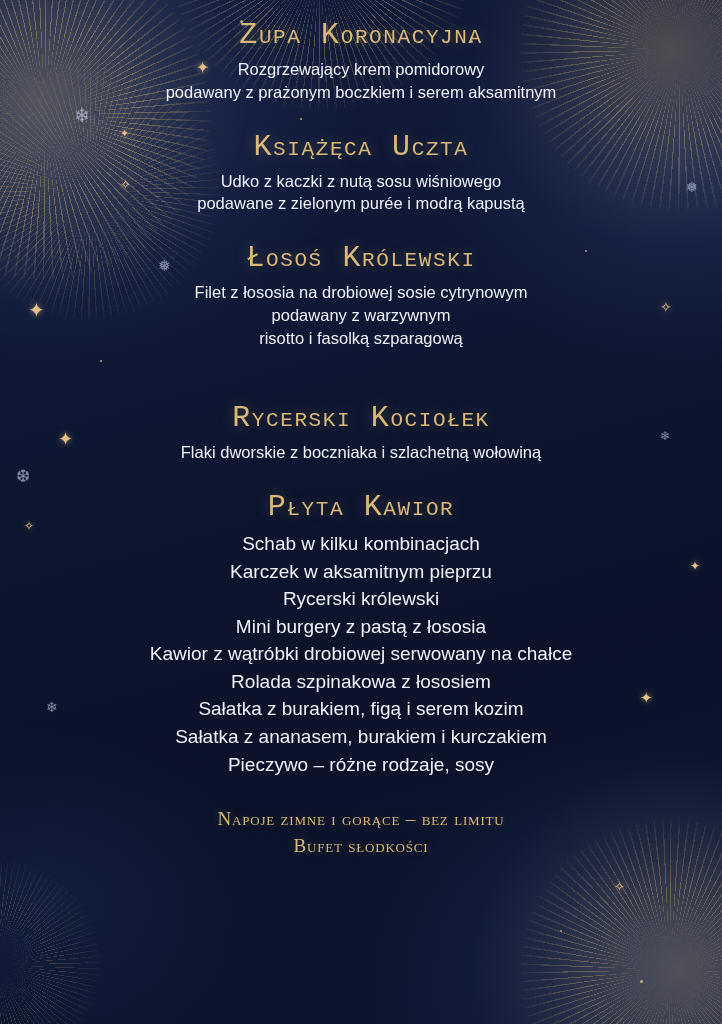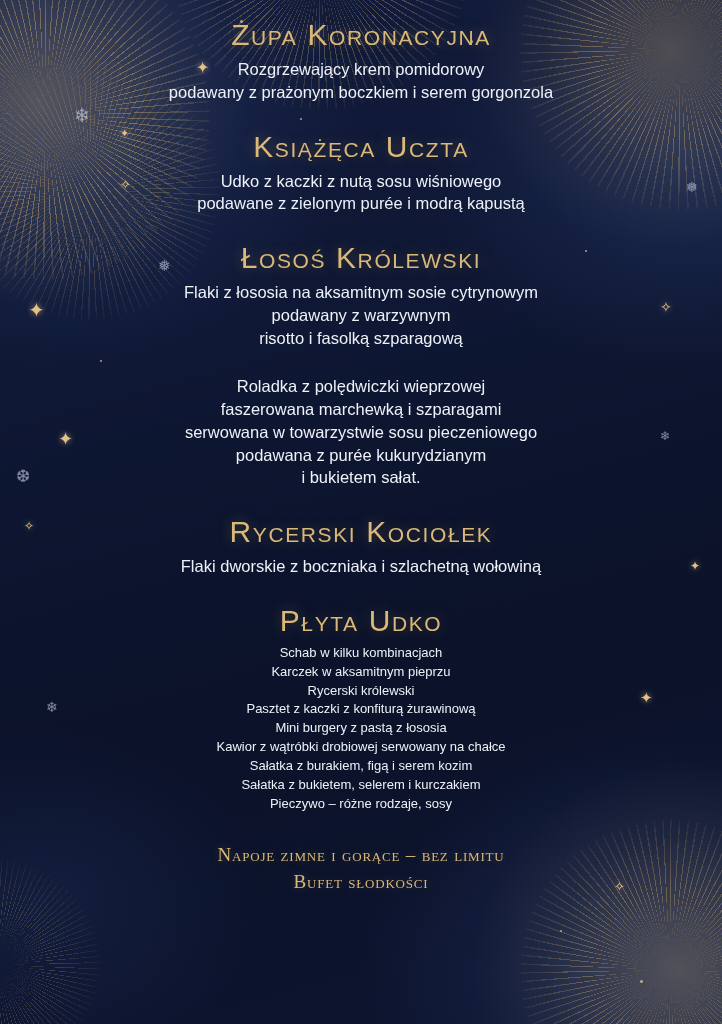--- a/index.html
+++ b/index.html
@@ -87,21 +87,21 @@
     height: 100%;
     box-sizing: border-box;
     padding: 18px 40px 10px 40px;
     text-align: center;
     color: #f2f4f9;
   }
 
   .course { margin: 0 0 6px 0; }
 
   .course-title {
-    font-family: Liberation Sans, sans-serif;
+    font-family: Liberation Mono, monospace;
     font-variant: small-caps;
     letter-spacing: 1.6px;
     color: #d9b878;
     font-size: 30px;
     font-weight: 400;
     margin: 0 0 6px 0;
     text-shadow: 0 0 14px rgba(196,154,82,0.35);
   }
 
   .course-desc {
@@ -109,21 +109,21 @@
     font-size: 16.5px;
     line-height: 1.38;
     color: #eef1f7;
     margin: 0;
     font-weight: 300;
   }
   .course-desc div { margin: 0; }
 
   .cold-list {
     font-family: "Liberation Sans", sans-serif;
-    font-size: 13px;
+    font-size: 19px;
     line-height: 1.45;
     color: #eef1f7;
     margin: 0;
     padding: 0;
     list-style: none;
   }
 
   .extras {
     font-family: "Liberation Serif", serif;
     font-variant: small-caps;
@@ -180,79 +180,72 @@
   <div class="dot" style="left:100px; top:360px; width:2px; height:2px;"></div>
   <div class="dot" style="left:640px; top:980px; width:3px; height:3px;"></div>
   <div class="dot" style="left:560px; top:930px; width:2px; height:2px;"></div>
 
   <div class="menu">
 
     <div class="course">
       <h2 class="course-title">Zupa Koronacyjna</h2>
       <div class="course-desc">
         <div>Rozgrzewający krem pomidorowy</div>
-        <div>podawany z prażonym boczkiem i serem gorgonzola</div>
+        <div>podawany z prażonym boczkiem i serem aksamitnym</div>
       </div>
     </div>
 
     <div class="sp-2"></div>
 
     <div class="course">
       <h2 class="course-title">Książęca Uczta</h2>
       <div class="course-desc">
         <div>Udko z kaczki z nutą sosu wiśniowego</div>
         <div>podawane z zielonym purée i modrą kapustą</div>
       </div>
     </div>
 
     <div class="sp-2"></div>
 
     <div class="course">
       <h2 class="course-title">Łosoś Królewski</h2>
       <div class="course-desc">
-        <div>Flaki z łososia na aksamitnym sosie cytrynowym</div>
+        <div>Filet z łososia na drobiowej sosie cytrynowym</div>
         <div>podawany z warzywnym</div>
         <div>risotto i fasolką szparagową</div>
       </div>
     </div>
 
     <div class="sp-2"></div>
 
     <div class="course">
-      <div class="course-desc">
-        <div>Roladka z polędwiczki wieprzowej</div>
-        <div>faszerowana marchewką i szparagami</div>
-        <div>serwowana w towarzystwie sosu pieczeniowego</div>
-        <div>podawana z purée kukurydzianym</div>
-        <div>i bukietem sałat.</div>
-      </div>
     </div>
 
     <div class="sp-2"></div>
 
     <div class="course">
       <h2 class="course-title">Rycerski Kociołek</h2>
       <div class="course-desc">
         <div>Flaki dworskie z boczniaka i szlachetną wołowiną</div>
       </div>
     </div>
 
     <div class="sp-2"></div>
 
     <div class="course">
-      <h2 class="course-title">Płyta Udko</h2>
+      <h2 class="course-title">Płyta Kawior</h2>
       <ul class="cold-list">
         <li>Schab w kilku kombinacjach</li>
         <li>Karczek w aksamitnym pieprzu</li>
         <li>Rycerski królewski</li>
-        <li>Pasztet z kaczki z konfiturą żurawinową</li>
         <li>Mini burgery z pastą z łososia</li>
         <li>Kawior z wątróbki drobiowej serwowany na chałce</li>
+        <li>Rolada szpinakowa z łososiem</li>
         <li>Sałatka z burakiem, figą i serem kozim</li>
-        <li>Sałatka z bukietem, selerem i kurczakiem</li>
+        <li>Sałatka z ananasem, burakiem i kurczakiem</li>
         <li>Pieczywo – różne rodzaje, sosy</li>
       </ul>
     </div>
 
     <div class="sp-extras"></div>
 
     <ul class="extras">
       <li>Napoje zimne i gorące – bez limitu</li>
       <li>Bufet słodkości</li>
 

